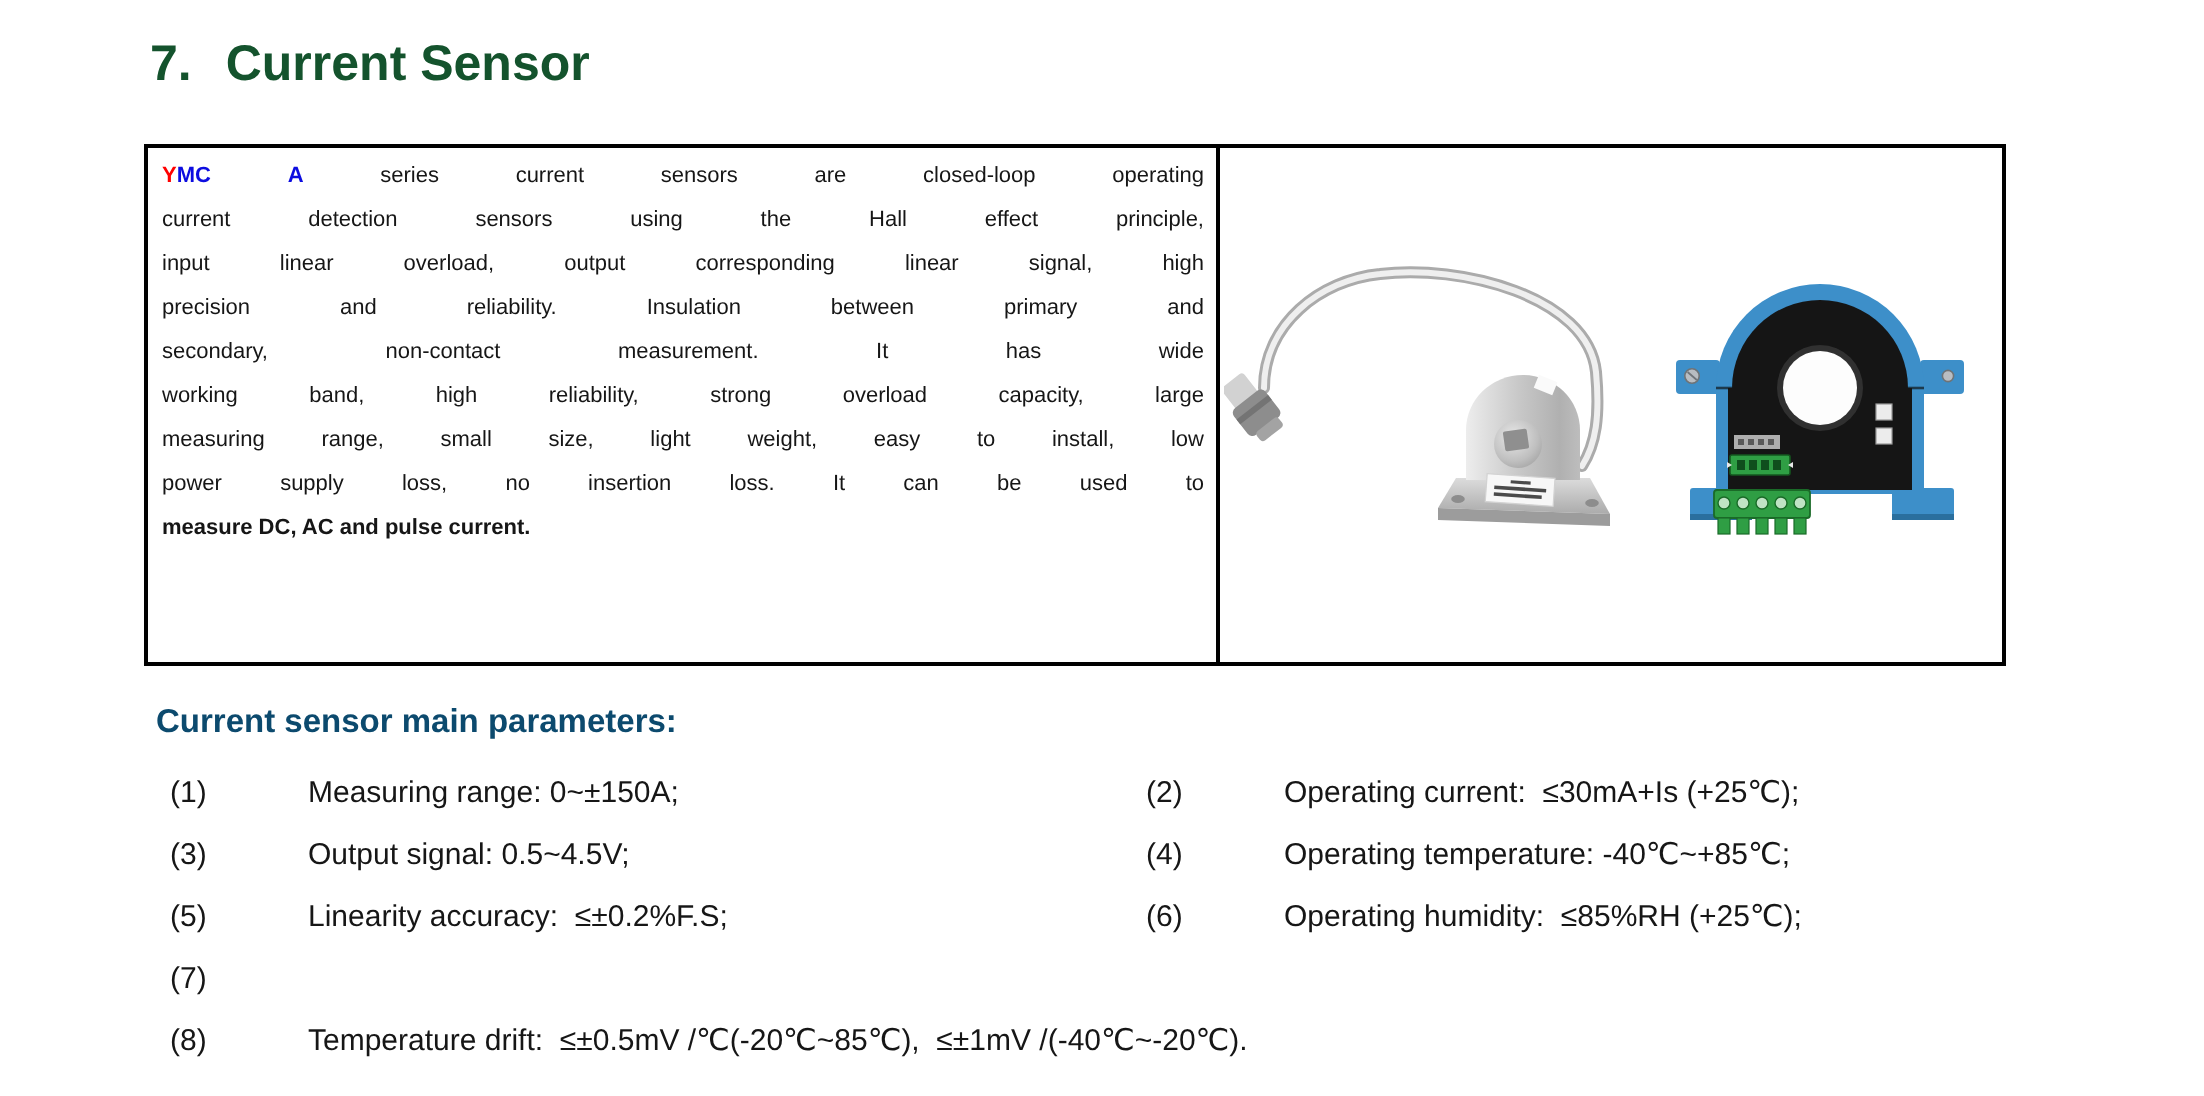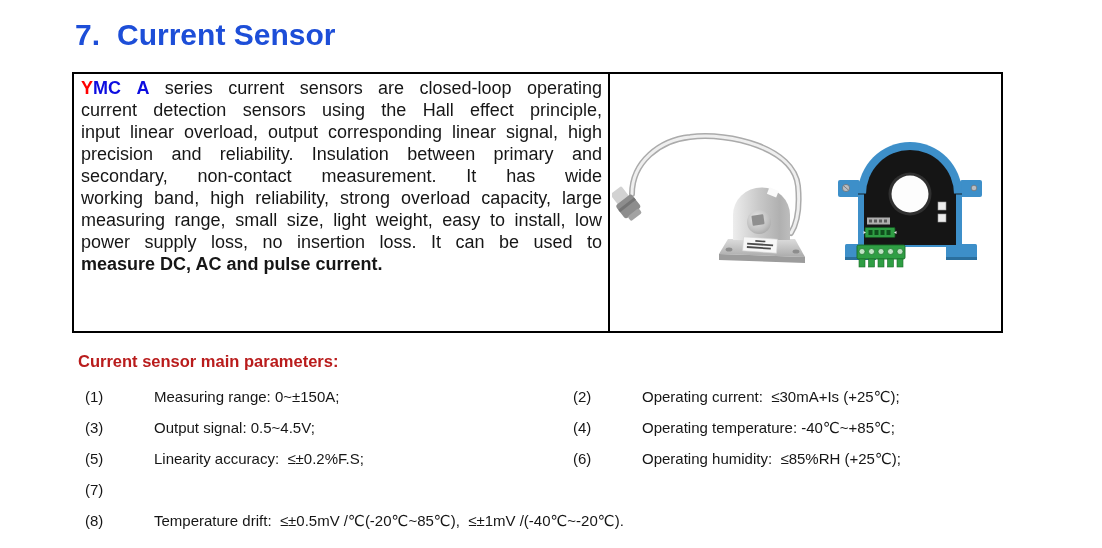--- a/index.html
+++ b/index.html
@@ -4,49 +4,49 @@
 <style>
   html,body{margin:0;padding:0;}
   body{
     width:1102px;height:548px;background:#ffffff;
     font-family:"Liberation Sans","DejaVu Sans",sans-serif;
     color:#1a1a1a;position:relative;overflow:hidden;
   }
   .page{position:relative;width:1102px;height:548px;}
 
   
-  .title{position:absolute;left:75px;top:18px;font-size:30px;font-weight:bold;color:#1d4ed8;}
+  .title{position:absolute;left:75px;top:18px;font-size:25px;font-weight:bold;color:#14532d;}
   .title .t-num{margin-right:17px;}
 
   
   .info-table{
     position:absolute;left:72px;top:72px;width:927px;height:257px;
     border:2px solid var(--table-border,#000);display:flex;
   }
   .desc-cell{
     width:521px;padding:3px 6px 0 7px;border-right:2px solid var(--table-border,#000);
-    font-size:18px;line-height:22px;color:#161616;
+    font-size:11px;line-height:22px;color:#161616;
   }
   .desc-line{text-align:justify;text-align-last:justify;}
   .desc-line.last{text-align-last:left;font-weight:bold;}
   .brand{font-weight:bold;}
   .brand-red{color:var(--brand-red,#f00);}
   .brand-blue{color:var(--brand-blue,#00e);}
 
   .image-cell{position:relative;flex:1;background:#fff;}
   .image-cell svg{position:absolute;}
   .svg-gray{left:2px;top:36px;}
   .svg-blue{left:227px;top:64px;}
 
   .f-blue{fill:var(--sensor-blue,#3d8fc9);}
   .f-dark{fill:var(--sensor-dark,#151515);}
   .f-green{fill:var(--sensor-green,#2f9e44);}
 
   
-  .params-heading{position:absolute;left:78px;top:352px;font-size:16.5px;font-weight:bold;color:#b91c1c;}
+  .params-heading{position:absolute;left:78px;top:352px;font-size:16.5px;font-weight:bold;color:#0c4a6e;}
   .params-grid{
     position:absolute;left:85px;top:388px;width:960px;
     display:grid;grid-template-columns:488px 1fr;row-gap:13px;
     font-size:15px;line-height:18px;color:#161616;
   }
   .param-item{display:flex;align-items:flex-start;}
   .param-item.full{grid-column:1 / -1;}
   .param-num{width:30px;flex-shrink:0;}
   .param-text{white-space:pre-wrap;margin-left:39px;}
 </style>

